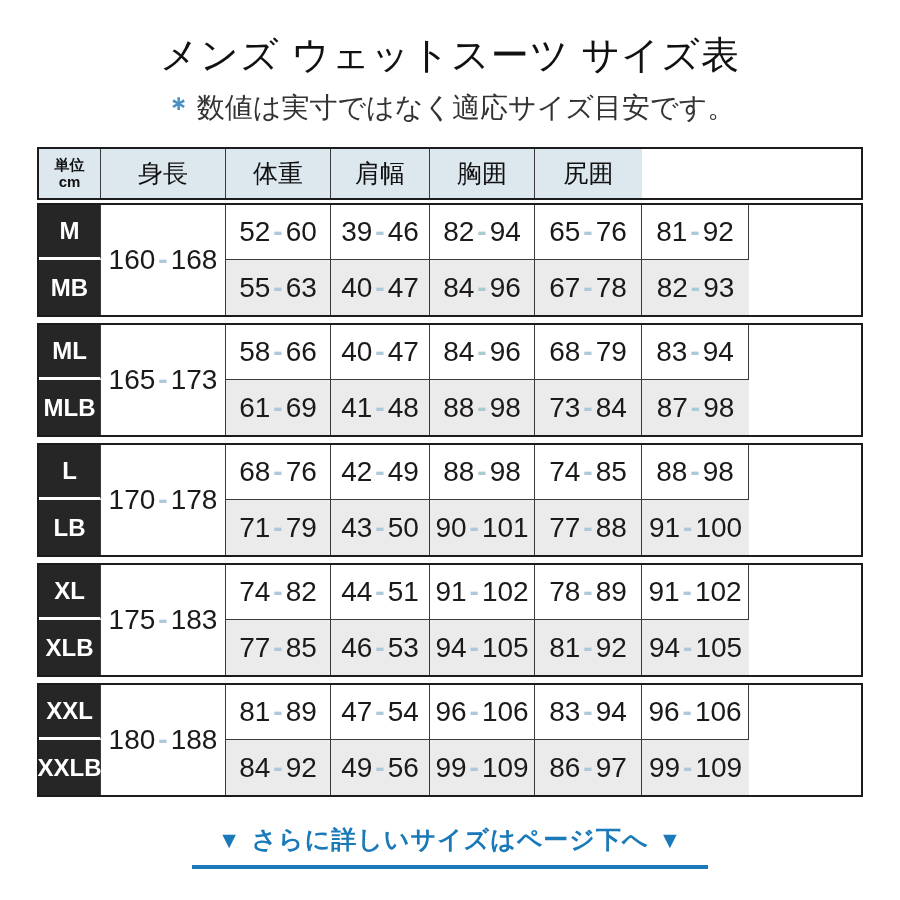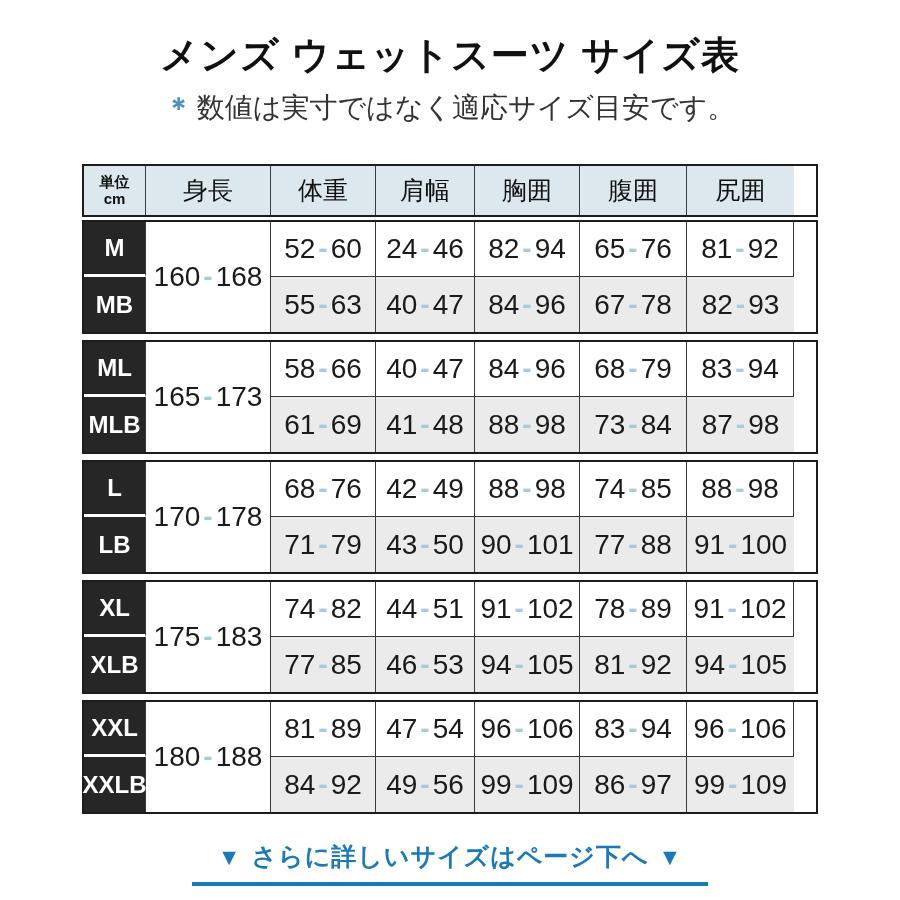--- a/index.html
+++ b/index.html
@@ -9,25 +9,25 @@
     --range-dash:#aac9d9;
     --accent-blue:#1a7ab9;
     --note-mark-blue:#4a8fc4;
     --border-dark:#1c1c1c;
     --border-inner:#3a3a3a;
     --text-dark:#1a1a1a;
   }
   *{box-sizing:border-box;margin:0;padding:0;}
   html,body{width:900px;height:900px;background:#ffffff;overflow:hidden;
     font-family:"Liberation Sans","DejaVu Sans",sans-serif;color:var(--text-dark);}
-  .page-title{margin-top:30px;text-align:center;font-size:38px;font-weight:700;
+  .page-title{margin-top:30px;text-align:center;font-size:38px;font-weight:400;
     letter-spacing:1px;color:#111;}
   .page-note{margin-top:8px;text-align:center;font-size:28px;color:#333;}
   .page-note .mark{color:var(--note-mark-blue);font-weight:700;margin-right:4px;}
-  .size-table{width:736px;margin:37px auto 0;}
+  .size-table{width:826px;margin:20px auto 0;}
   .hdr,.grp{display:grid;grid-template-columns:62px 125px 105px 99px 105px 107px 107px;
     border:2px solid var(--border-dark);background:#fff;}
   .hdr{grid-template-rows:49px;margin-bottom:3px;}
   .grp{grid-template-rows:55px 55px;margin-bottom:6px;}
   .grp:last-child{margin-bottom:0;}
   .cell{display:flex;align-items:center;justify-content:center;
     border-right:1px solid var(--border-inner);}
   .cell:nth-last-child(1){border-right:none;}
   .hcell{background:var(--header-bg);font-size:25px;font-weight:400;color:#111;}
   .hdr .hcell:last-child{border-right:none;}
@@ -56,40 +56,39 @@
 
   <div class="hdr">
     <div class="cell hcell unit">
       <span>単位</span>
       <span>cm</span>
     </div>
     <div class="cell hcell">身長</div>
     <div class="cell hcell">体重</div>
     <div class="cell hcell">肩幅</div>
     <div class="cell hcell">胸囲</div>
-    <div class="cell hcell">腹囲</div>
     <div class="cell hcell">尻囲</div>
   </div>
 
   <div>
 
       <div class="grp">
         <div class="cell label lbl1">M</div>
         <div class="cell height">
           <span>160</span>
           <span class="dash">-</span>
           <span>168</span>
         </div>
         <div class="cell val r1">
           <span>52</span>
           <span class="dash">-</span>
           <span>60</span>
         </div>
         <div class="cell val r1">
-          <span>24</span>
+          <span>39</span>
           <span class="dash">-</span>
           <span>46</span>
         </div>
         <div class="cell val r1">
           <span>82</span>
           <span class="dash">-</span>
           <span>94</span>
         </div>
         <div class="cell val r1">
           <span>65</span>

